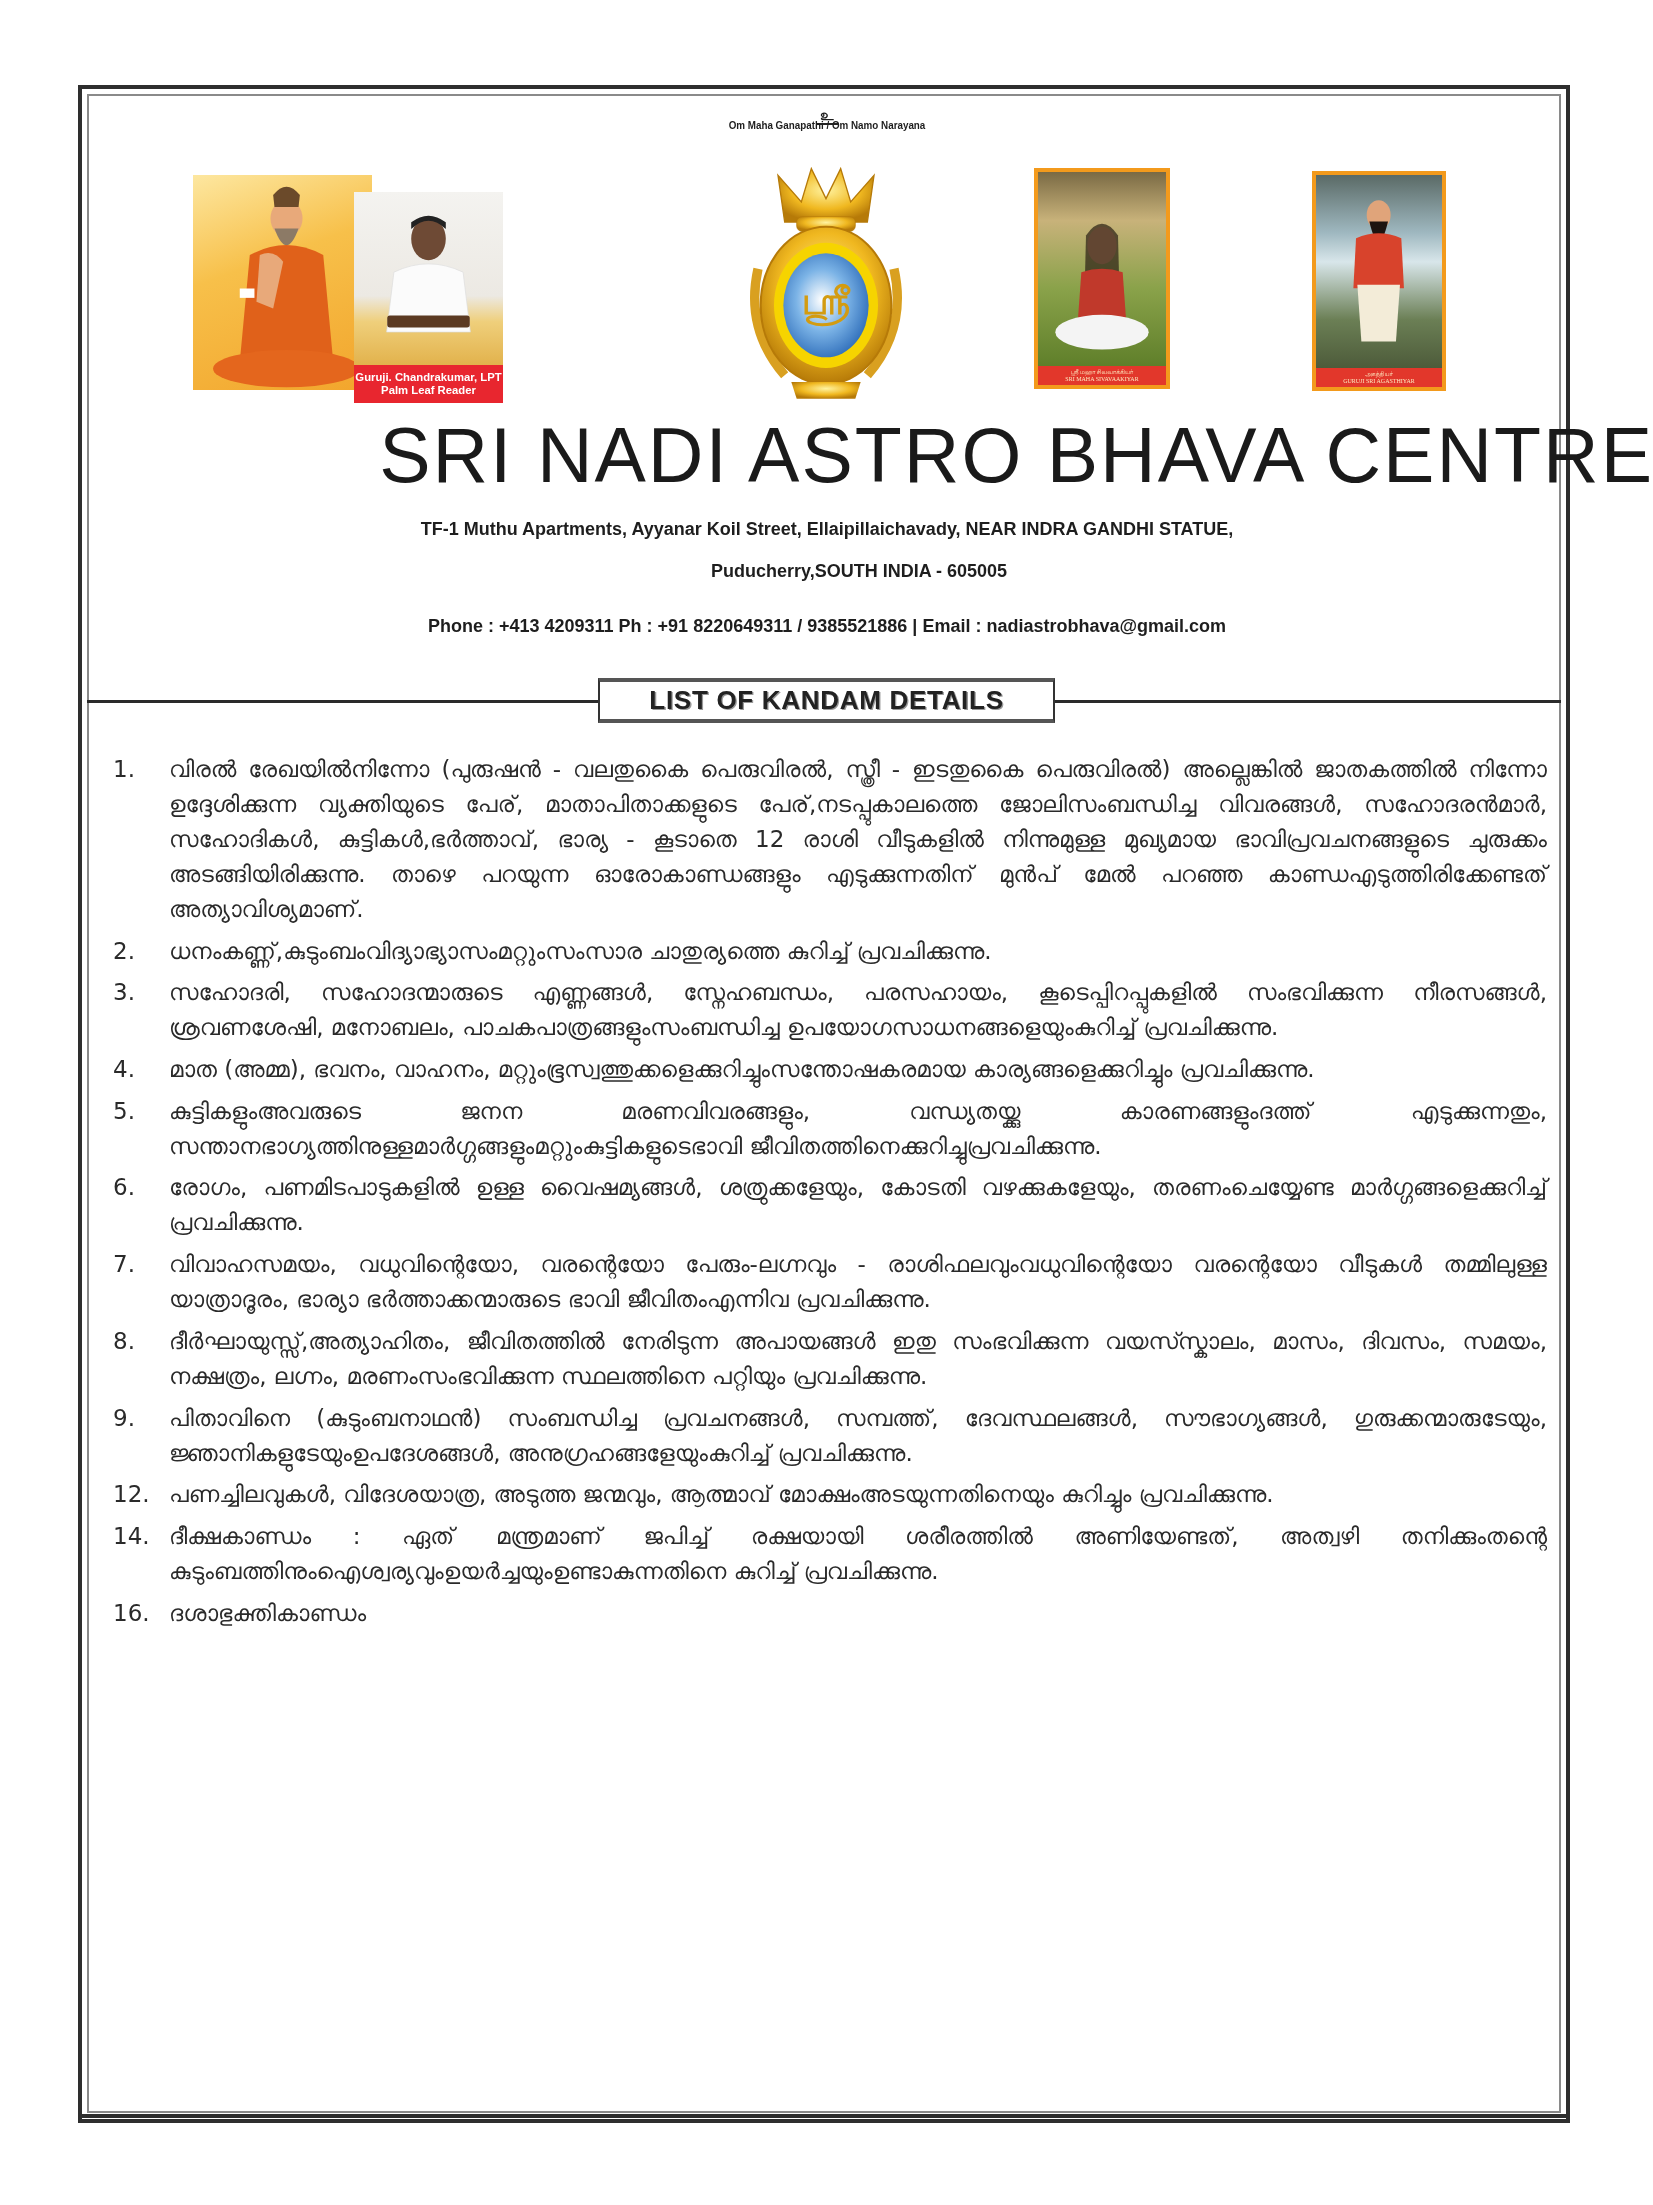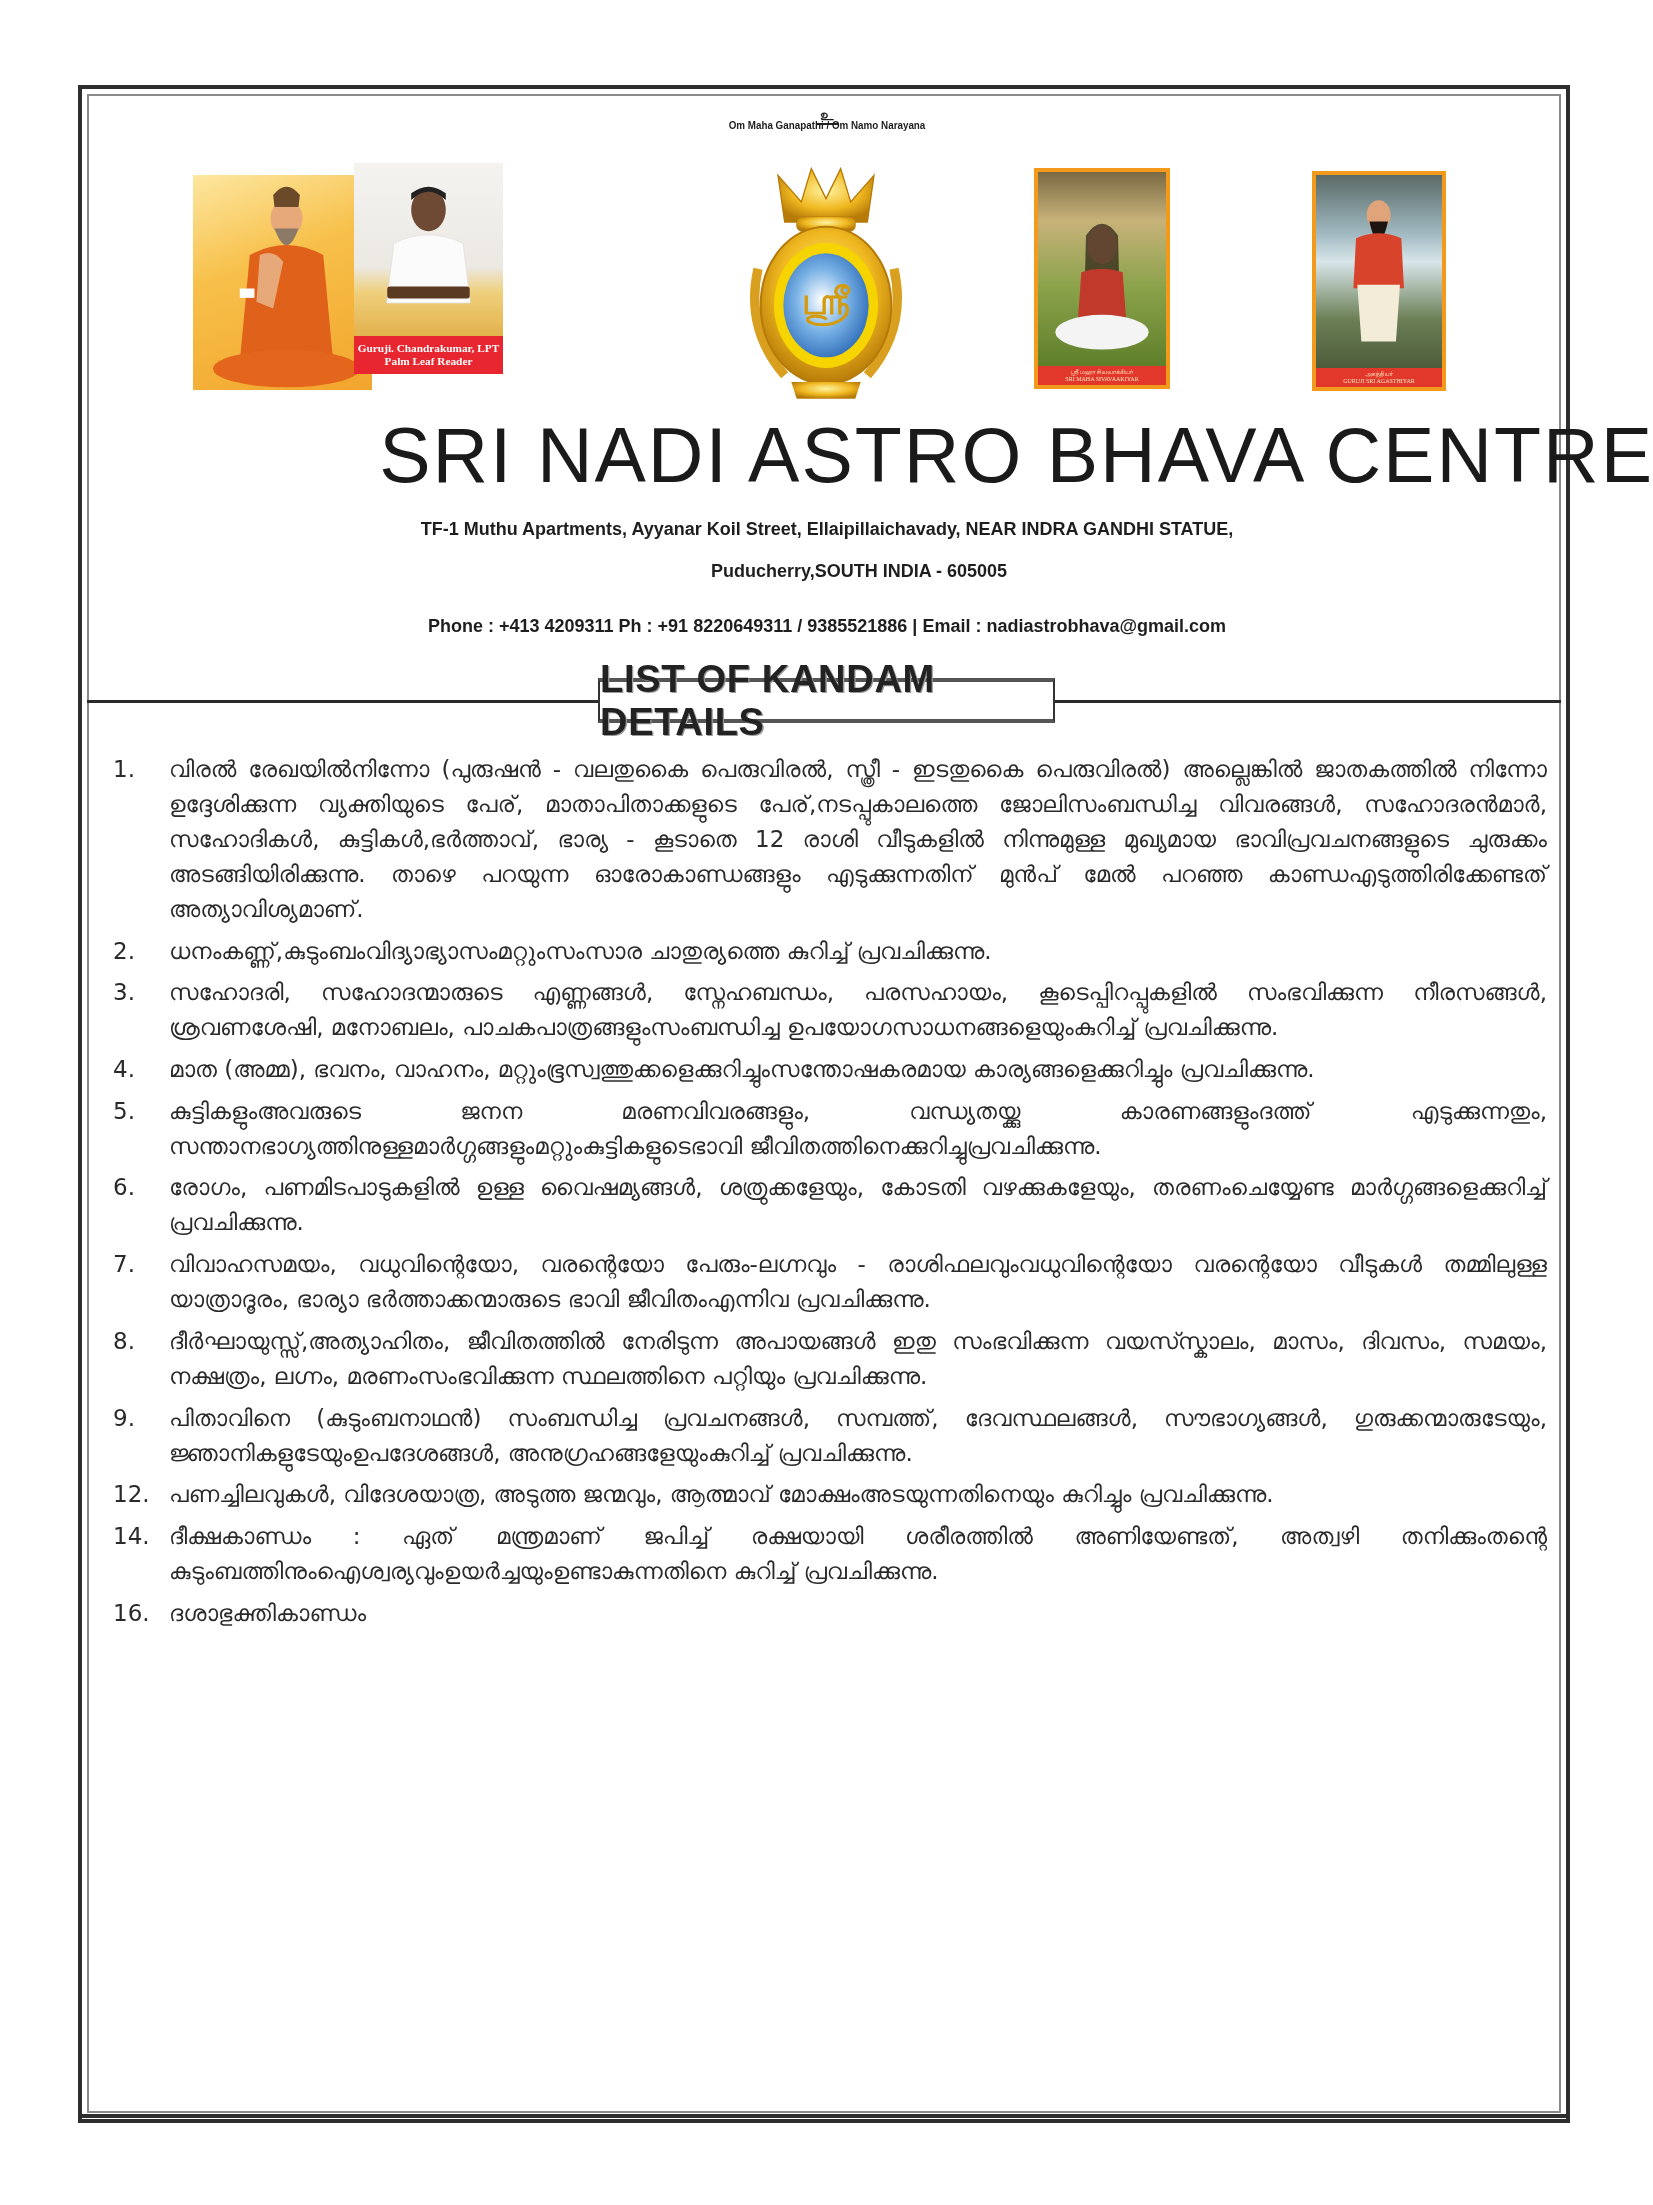--- a/index.html
+++ b/index.html
@@ -4,35 +4,35 @@
 <style>
   html,body{margin:0;padding:0;background:#fff;}
   body{width:1654px;height:2205px;position:relative;overflow:hidden;font-family:"Liberation Sans","DejaVu Sans",sans-serif;color:#1d1d1d;}
   .frame-outer{position:absolute;left:78px;top:85px;width:1492px;height:2038px;border:4px solid #2e2e2e;box-sizing:border-box;}
   .frame-inner{position:absolute;left:87px;top:94px;width:1474px;height:2019px;border:2px solid #8a8a8a;box-sizing:border-box;}
   .om-top{position:absolute;left:0;width:1654px;top:108px;text-align:center;font-weight:bold;font-size:16px;line-height:13.3px;}
   .om-glyph{display:inline-block;border-bottom:2px solid #222;font-size:14.7px;line-height:14.7px;padding:0 4px;}
   .om-line{position:absolute;left:0;width:1654px;top:119px;text-align:center;font-weight:bold;font-size:10.7px;transform:scaleX(0.92);}
   .img{position:absolute;overflow:hidden;}
   .img1{left:193px;top:175px;width:179px;height:215px;background:linear-gradient(160deg,#fde7a0 0%,#f7c04a 40%,#f2a52c 100%);}
-  .img2{left:354px;top:163px;width:149px;height:243px;font-family:Liberation Serif, serif;}
+  .img2{left:354px;top:192px;width:149px;height:243px;}
   .guru-photo{position:absolute;left:0;top:0;width:149px;height:173px;background:linear-gradient(180deg,#f4f3f0 0%,#ece9e3 60%,#efcf7b 75%,#e2b24c 100%);}
   .guru-caption{position:absolute;left:0;top:173px;width:149px;height:38px;background:#e8262f;color:#fff;font-weight:bold;font-size:11.3px;line-height:12.7px;text-align:center;display:flex;flex-direction:column;justify-content:center;}
   .logo{position:absolute;left:738px;top:162px;width:176px;height:240px;}
   .img4{position:absolute;left:1034px;top:168px;width:136px;height:221px;background:#f39a1c;}
   .img5{position:absolute;left:1312px;top:171px;width:134px;height:220px;background:#f39a1c;}
   .saint-inner{position:absolute;left:4px;top:4px;right:4px;bottom:23px;}
   .saint-caption{position:absolute;left:4px;right:4px;bottom:4px;height:18.7px;background:#e2372b;color:#fde9c0;font-family:"Liberation Serif",serif;font-size:6px;text-align:center;display:flex;flex-direction:column;justify-content:center;line-height:6.7px;}
   .title{position:absolute;left:0;width:1654px;top:411px;text-align:right;font-weight:normal;font-size:77px;letter-spacing:2px;color:#1a1a1a;}
   .addr{position:absolute;left:0;width:1654px;text-align:center;font-weight:bold;font-size:18px;color:#1e1e1e;}
   .addr1{top:519px;}
   .addr2{top:561px;margin-left:32px;}
   .contact{top:616px;}
   .sect-line{position:absolute;left:87px;width:1474px;top:700px;height:3.3px;background:#2a2a2a;}
-  .sect-box{position:absolute;left:598px;top:678px;width:457px;height:45px;background:#fff;border-top:4px solid #555;border-bottom:4px solid #555;border-left:2px solid #333;border-right:2px solid #333;box-sizing:border-box;display:flex;align-items:center;justify-content:center;font-weight:bold;font-size:38px;color:#222;text-shadow:1.3px 1.3px 0 #999;letter-spacing:0.7px;}
+  .sect-box{position:absolute;left:598px;top:678px;width:457px;height:45px;background:#fff;border-top:4px solid #555;border-bottom:4px solid #555;border-left:2px solid #333;border-right:2px solid #333;box-sizing:border-box;display:flex;align-items:center;justify-content:center;font-weight:bold;font-size:26px;color:#222;text-shadow:1.3px 1.3px 0 #999;letter-spacing:0.7px;}
   .list{position:absolute;left:113px;top:752px;width:1434px;font-family:"DejaVu Sans",sans-serif;font-size:23px;line-height:35px;color:#2a2a2a;}
   .item{display:flex;margin-bottom:6.7px;}
   .num{width:56px;flex:none;}
   .txt{flex:1;text-align:justify;}
   .bottom-rule{position:absolute;left:78px;top:2114px;width:1492px;height:4px;background:#2e2e2e;}
 </style>
 </head>
 <body>
 
 <div class="frame-outer"></div>

